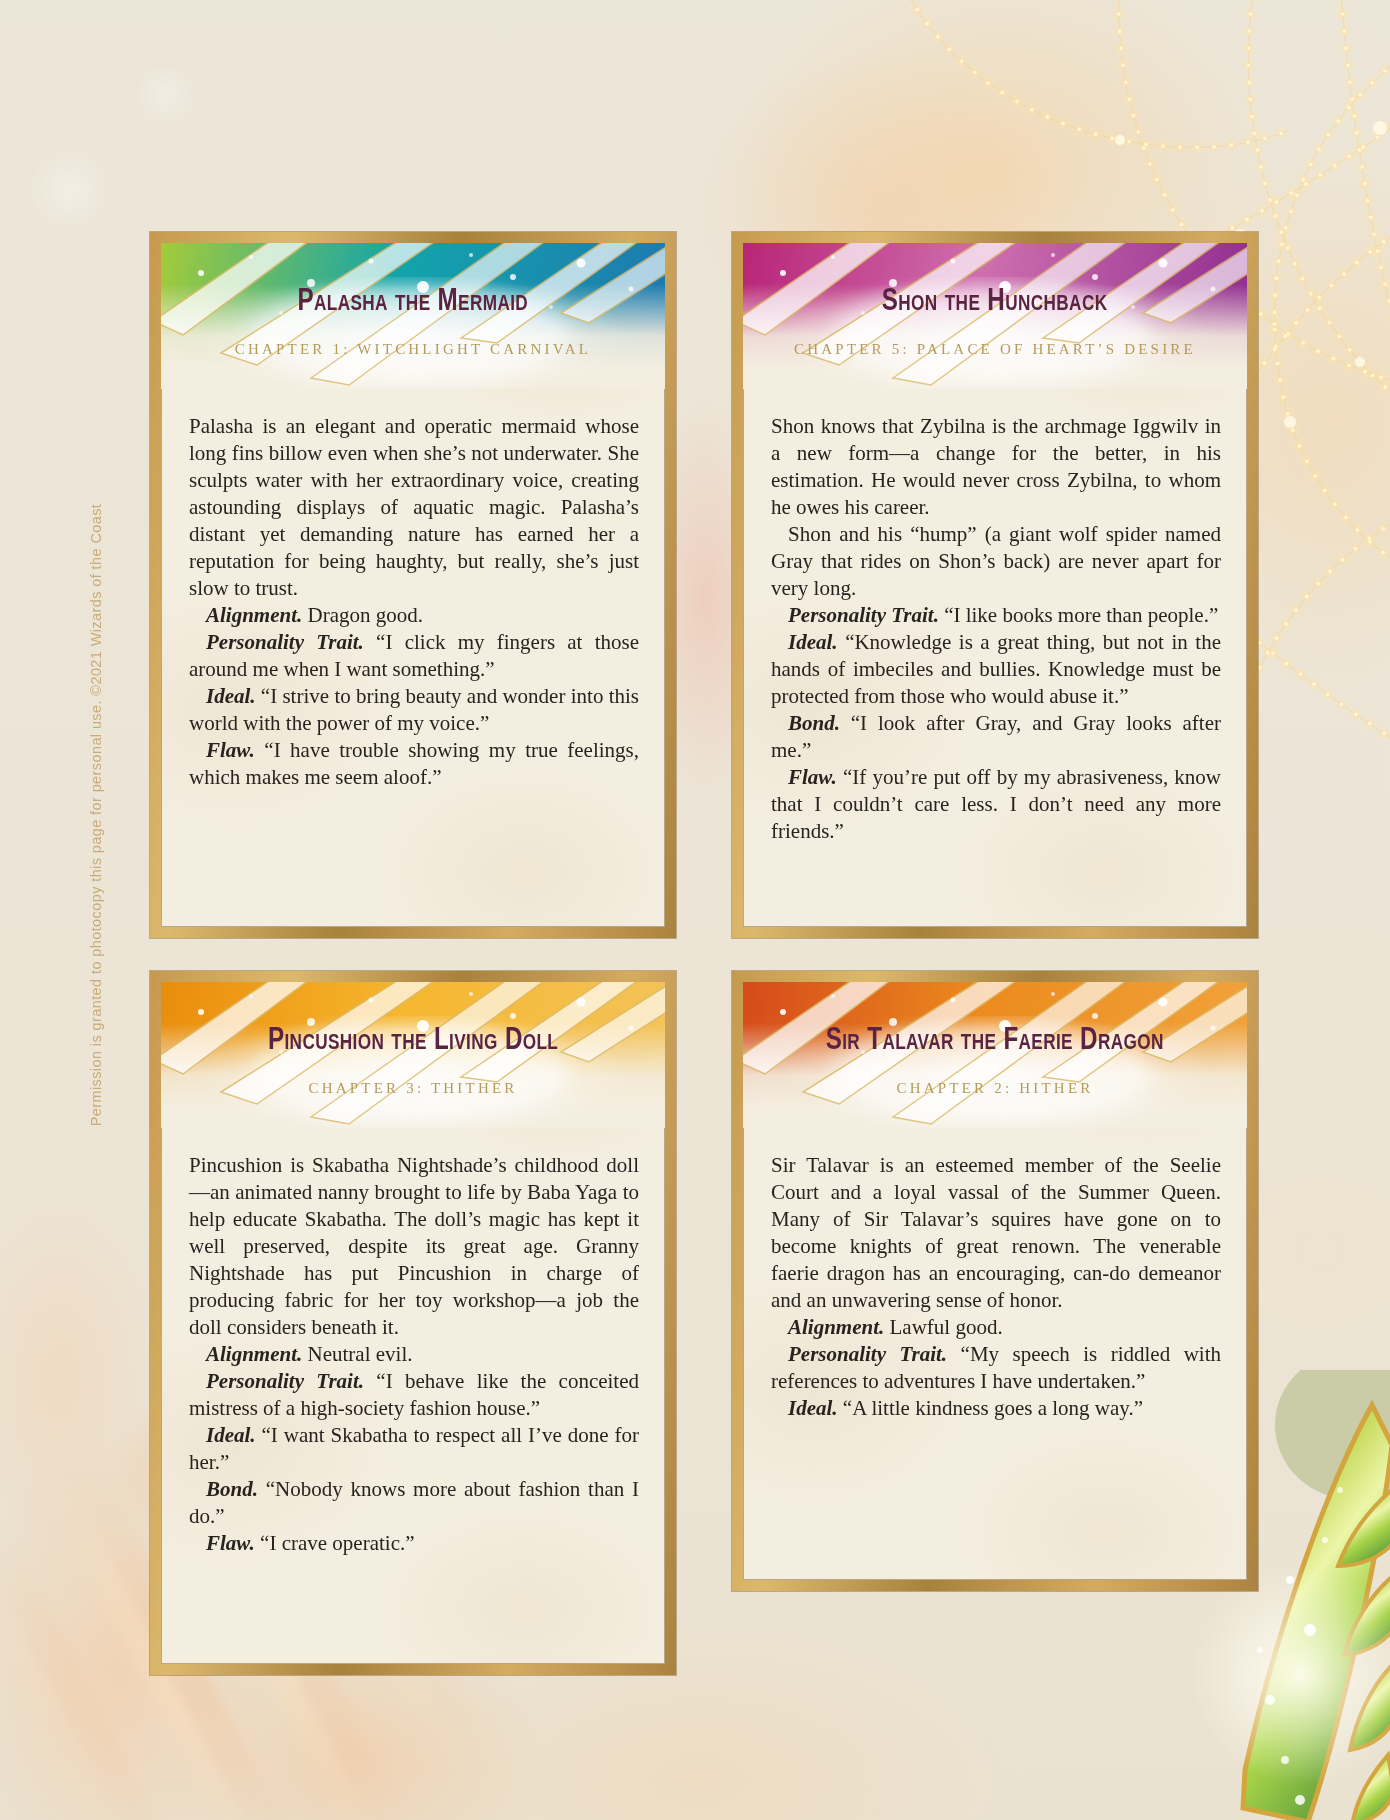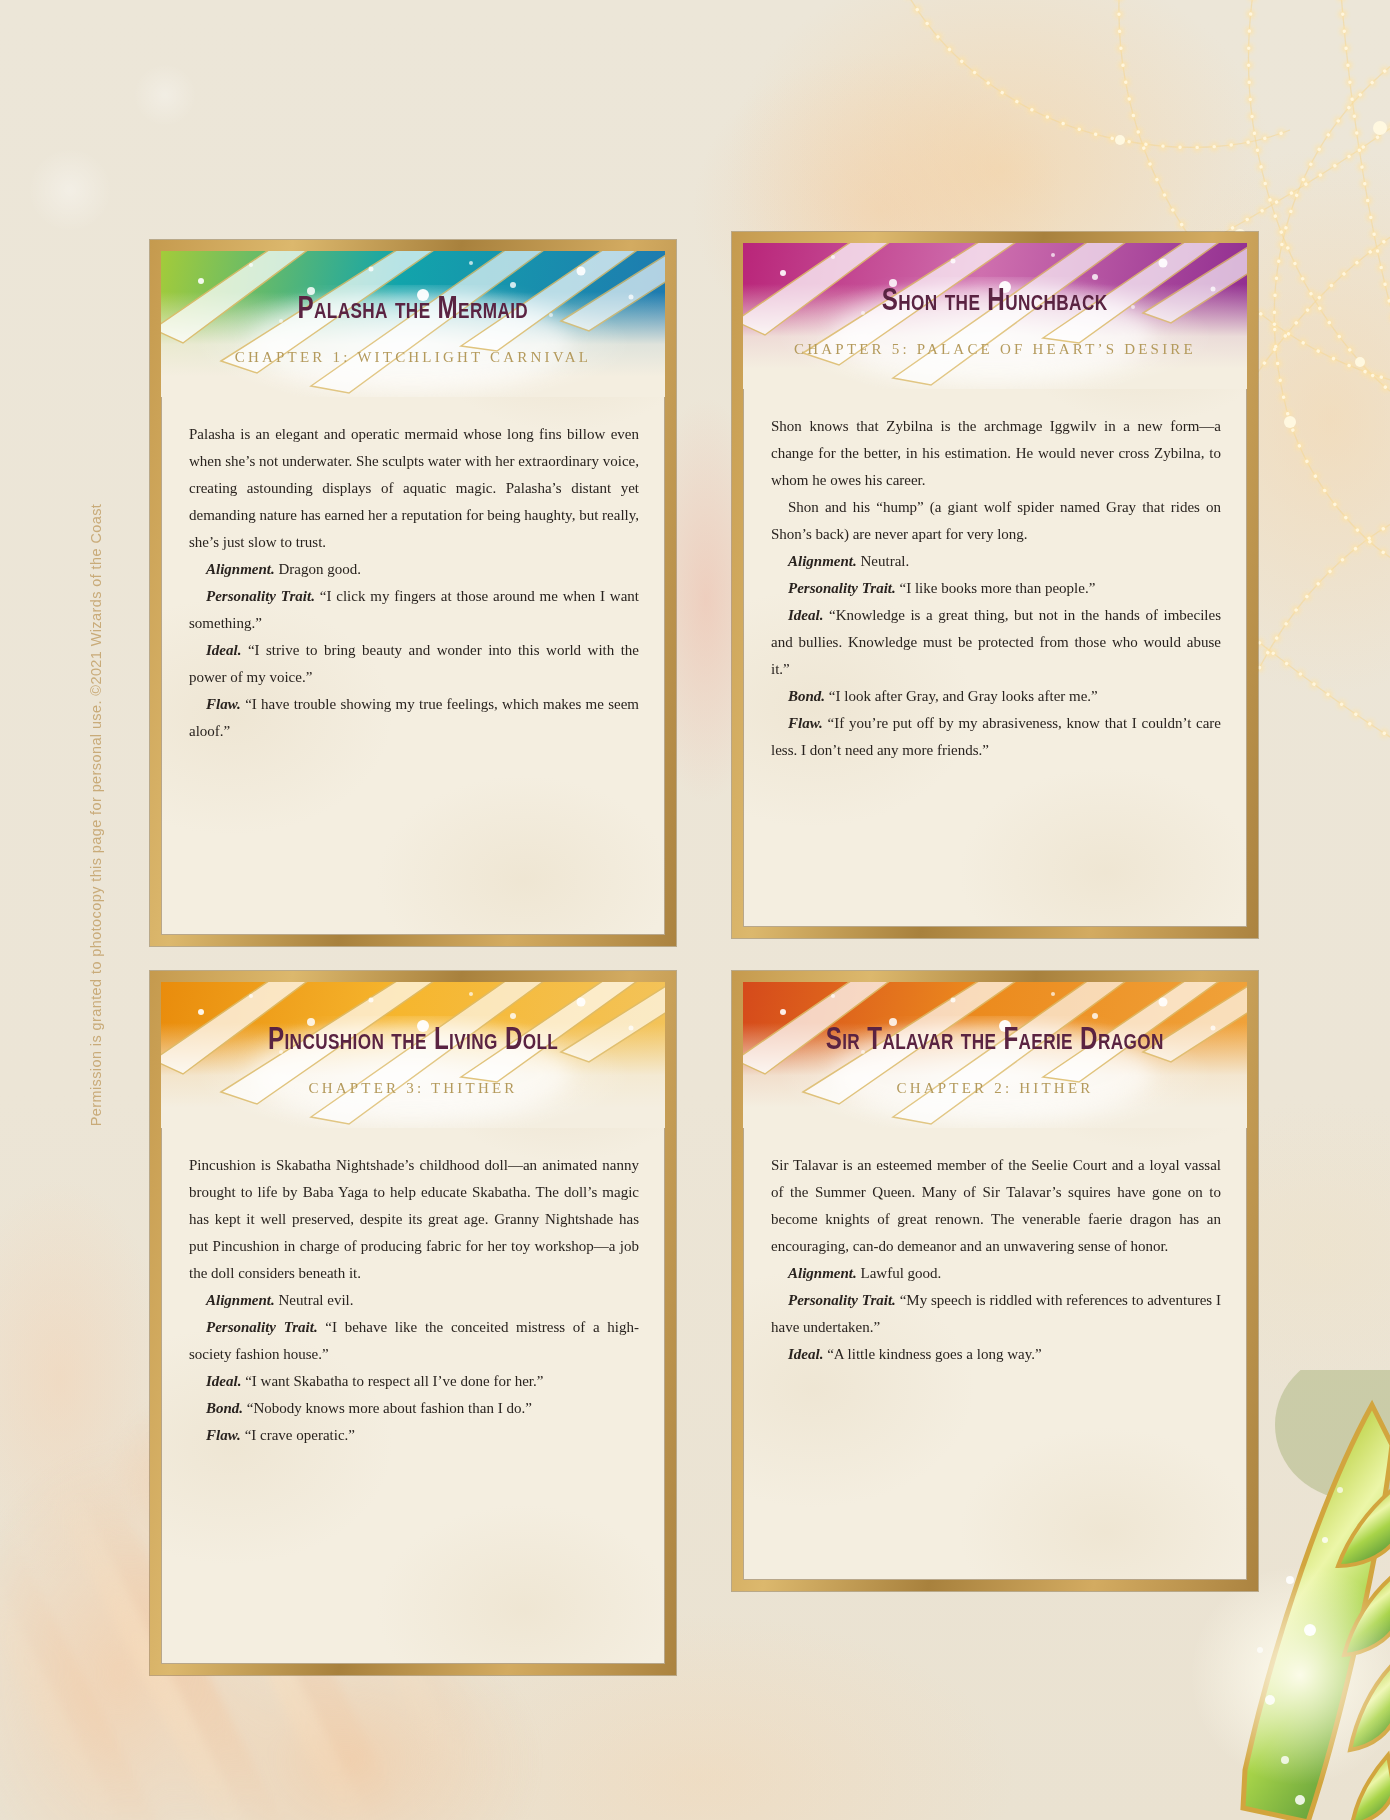--- a/index.html
+++ b/index.html
@@ -50,21 +50,21 @@
     color:#c9ab79; text-align:center; white-space:nowrap; z-index:2;
   }
 
   
   .card{
     position:absolute; width:526px; height:706px; box-sizing:border-box; z-index:2;
     border:11px solid #b98f4a;
     border-image:linear-gradient(100deg,#c59a4e 0%,#dcb86d 22%,#a8813d 48%,#d3ab61 74%,#ab8340 100%) 11;
     box-shadow:0 0 0 1px rgba(125,95,45,.45);
   }
-  .pos-tl{left:150px; top:240px;}
+  .pos-tl{left:150px; top:232px;}
   .pos-tr{left:732px; top:232px;}
   .pos-bl{left:150px; top:971px; height:704px;}
   .pos-br{left:732px; top:971px; height:620px;}
   .card-inner{
     height:100%; position:relative; overflow:hidden;
     box-shadow:inset 0 0 0 1px rgba(110,80,35,.45);
     background:
       radial-gradient(190px 120px at 80% 14%, rgba(221,205,175,.3), transparent 70%),
       radial-gradient(230px 170px at 14% 68%, rgba(224,209,180,.28), transparent 70%),
       radial-gradient(210px 150px at 72% 92%, rgba(228,213,184,.32), transparent 70%),
@@ -83,21 +83,21 @@
     font-family:"Liberation Sans",sans-serif; font-weight:700; font-size:31px; line-height:34px;
     font-variant:small-caps; letter-spacing:.5px; color:#5a2342; white-space:nowrap;
   }
   .title-inner{display:inline-block; transform:scaleX(.78); transform-origin:50% 50%;}
   .card-chapter{
     position:relative; z-index:2; margin-top:24px;
     font-family:"Liberation Serif",serif; font-size:15px; font-weight:400;
     letter-spacing:3.2px; text-transform:uppercase; color:#b49a5c; white-space:nowrap;
   }
   .card-body{
-    padding:24px 26px 0 28px; font-size:15px; line-height:27px; color:#29231f;
+    padding:24px 26px 0 28px; font-size:21px; line-height:27px; color:#29231f;
     text-align:justify;
   }
   .card-body p{margin:0;}
   .card-body p:empty{display:none;}
   .para-indent{text-indent:17px;}
   .trait{text-indent:17px;}
   .trait-label{font-weight:700; font-style:italic;}
 </style>
 </head>
 <body>
@@ -287,21 +287,20 @@
               <circle cx="120" cy="70" r="2" opacity=".6"></circle>
             <circle cx="390" cy="64" r="2" opacity=".6"></circle>
           </g>
         </svg>
         <h2 class="card-title"><span class="title-inner">Shon the Hunchback</span></h2>
         <div class="card-chapter">Chapter 5: Palace of Heart’s Desire</div>
       </header>
       <div class="card-body">
         <p class="para">Shon knows that Zybilna is the archmage Iggwilv in a new form—a change for the better, in his estimation. He would never cross Zybilna, to whom he owes his career.</p>
         <p class="para para-indent">Shon and his “hump” (a giant wolf spider named Gray that rides on Shon’s back) are never apart for very long.</p>
-        <p class="trait"><b class="trait-label">Alignment.</b> <span class="trait-text">Neutral.</span></p>
         <p class="trait"><b class="trait-label">Personality Trait.</b> <span class="trait-text">“I like books more than people.”</span></p>
         <p class="trait"><b class="trait-label">Ideal.</b> <span class="trait-text">“Knowledge is a great thing, but not in the hands of imbeciles and bullies. Knowledge must be protected from those who would abuse it.”</span></p>
         <p class="trait"><b class="trait-label">Bond.</b> <span class="trait-text">“I look after Gray, and Gray looks after me.”</span></p>
         <p class="trait"><b class="trait-label">Flaw.</b> <span class="trait-text">“If you’re put off by my abrasiveness, know that I couldn’t care less. I don’t need any more friends.”</span></p>
       </div>
     </div>
   </section>
 
   <section class="card pos-bl">
     <div class="card-inner">

